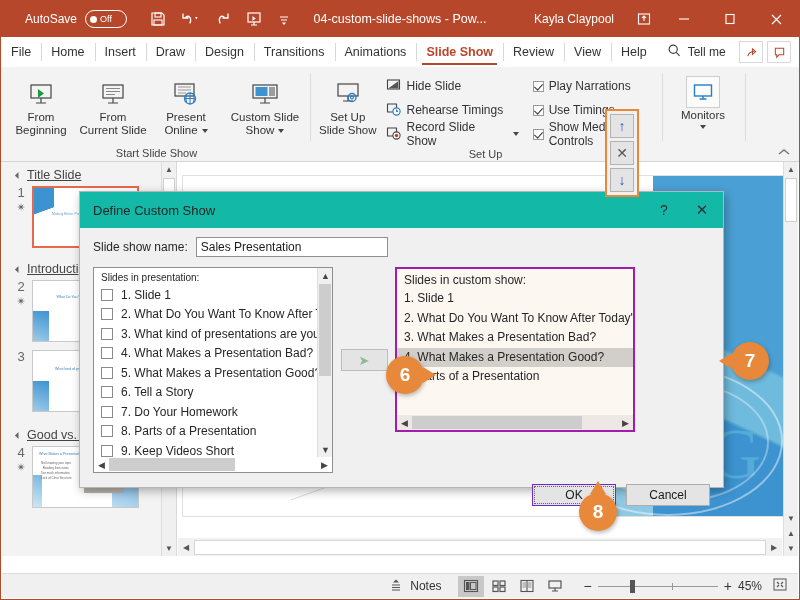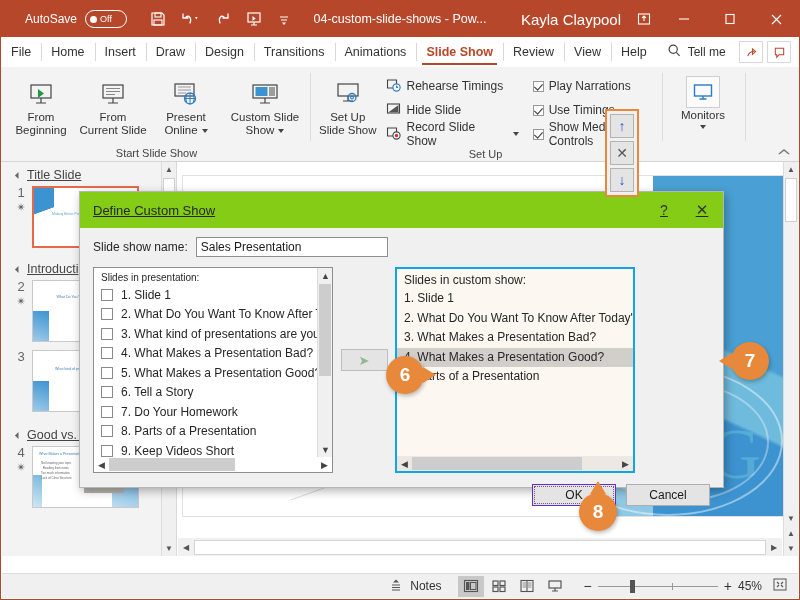--- a/index.html
+++ b/index.html
@@ -24,21 +24,21 @@
     border:1px solid #fff; display:flex; align-items:center; gap:3px;
     padding:0 4px; font-size:9px; color:#fff;
   }
   .autosave-dot{ width:7px;height:7px;border-radius:50%;background:#fff;flex:none;}
   .qat{ display:flex; align-items:center; gap:12px; margin-left:22px; }
   .qat-ico{ width:18px; height:18px; position:relative; cursor:default; }
   .tb-title{
     position:absolute; left:0; right:0; text-align:center;
     font-size:12.5px; pointer-events:none;
   }
-  .tb-user{ position:absolute; right:178px; font-size:15px;margin-left:20px; }
+  .tb-user{ position:absolute; right:185px; font-size:12px;margin-left:20px; }
   .tb-right{ position:absolute; right:0; top:0; height:36px; display:flex; align-items:center;}
   .wbtn{ width:46px; height:36px; display:flex; align-items:center; justify-content:center; font-size:15px; }
   .wbtn.share{ width:34px; }
 
   
   .tabbar{
     height:30px; background:#fff; display:flex; align-items:stretch;
     border-bottom:0px solid #e1e1e1; position:relative;
   }
   .tab{
@@ -127,22 +127,22 @@
   .ztick{ position:absolute; left:74px; top:-3px; width:1px;height:7px;background:#999;}
   .fitbtn{ margin-right:10px; }
 
   
   .dialog{
     position:absolute; left:78px; top:190px; width:645px; height:297px;
     background:#f0f0f0; border:1px solid #b5b5b5;
     box-shadow:2px 3px 9px rgba(0,0,0,.30); z-index:40;
   }
   .dlg-title{
-    height:36px; background:#84cc16; display:flex; align-items:center;
-    padding-left:13px; font-size:13px; color:#262626;text-decoration:underline;
+    height:36px; background:#14b8a6; display:flex; align-items:center;
+    padding-left:13px; font-size:13px; color:#262626;
   }
   .dlg-tr{ margin-left:auto; display:flex; align-items:center;}
   .dlg-q{ width:34px;height:36px;display:flex;align-items:center;justify-content:center;font-size:14px;color:#333;}
   .dlg-x{ width:42px;height:36px;display:flex;align-items:center;justify-content:center;font-size:15px;color:#333;}
   .dlg-row{ display:flex; align-items:center; padding:9px 0 0 13px; font-size:12px;}
   .nameinput{
     margin-left:8px; width:192px; height:20px; background:#fff; border:1px solid #8f8f8f;
     font-size:12px; padding:0 4px; color:#1a1a1a; font-family:"Liberation Sans",sans-serif;
   }
   .dlg-body{ display:flex; padding:10px 13px 0 13px; }
@@ -158,21 +158,21 @@
   .sbthumb-v{ position:absolute; left:1px; right:1px; top:16px; height:92px; background:#cdcdcd;}
   .sbthumb-h{ height:13px; background:#cdcdcd; }
 
   .midcol{ width:62px; display:flex; flex-direction:column; align-items:center; justify-content:flex-start; padding-top:82px;}
   .addbtn{
     width:47px;height:22px; background:#e4e4e4; border:1px solid #bdbdbd;
     display:flex; align-items:center; justify-content:center; color:#8fb98f; font-size:13px;
   }
 
   .rightbox{
-    width:240px; height:206px; background:#FDF7F1; border:2px solid #0ea5e9; position:relative; overflow:hidden;
+    width:240px; height:165px; background:#FDF7F1; border:2px solid #a21caf; position:relative; overflow:hidden;
   }
   .rightbox .lbl{ font-size:12px; padding:4px 0 2px 7px; }
   .rrow{ height:19.5px; padding-left:7px; font-size:12px; white-space:nowrap; line-height:19.5px;}
   .rrow.sel{ background:#d2cfcb; }
   .rb-hsb{ position:absolute; left:0; right:0; bottom:0; height:15px; background:#EDE8E3; display:flex; align-items:center;}
 
   .sidebtns{
     position:absolute; left:604px; top:108px; width:34px;
     border:2px solid #E8883A; padding:3px; display:flex; flex-direction:column; gap:3px; background:#f0f0f0; z-index:45;
   }
@@ -389,35 +389,35 @@
               </svg>
           </span>
           <span>Set Up</span>
           <span>Slide Show</span>
         </div>
 
         <div class="smallcol">
           <div class="smallrow">
             <span>
               <svg width="15" height="14" viewBox="0 0 15 14">
+                  <rect x="1.5" y="2" width="12" height="9" fill="none" stroke="#444" stroke-width="1.1"></rect>
+                  <path d="M2.5 10.2L12.5 3v7.2z" fill="#555"></path>
+                </svg>
+            </span>
+            <span>Hide Slide</span>
+          </div>
+          <div class="smallrow">
+            <span>
+              <svg width="15" height="14" viewBox="0 0 15 14">
                   <path d="M1.5 2h9v8h-9z" fill="none" stroke="#444" stroke-width="1.1"></path>
                   <circle cx="10.5" cy="9.5" r="3.6" fill="#fff" stroke="#2B7CC4" stroke-width="1.2"></circle>
                   <path d="M10.5 7.6v2h1.6" stroke="#2B7CC4" stroke-width="1"></path>
                 </svg>
             </span>
             <span>Rehearse Timings</span>
-          </div>
-          <div class="smallrow">
-            <span>
-              <svg width="15" height="14" viewBox="0 0 15 14">
-                  <rect x="1.5" y="2" width="12" height="9" fill="none" stroke="#444" stroke-width="1.1"></rect>
-                  <path d="M2.5 10.2L12.5 3v7.2z" fill="#555"></path>
-                </svg>
-            </span>
-            <span>Hide Slide</span>
           </div>
           <div class="smallrow">
             <span>
               <svg width="15" height="14" viewBox="0 0 15 14">
                   <path d="M1.5 2h9v8h-9z" fill="none" stroke="#444" stroke-width="1.1"></path>
                   <circle cx="10.5" cy="9.5" r="3.6" fill="#fff" stroke="#444" stroke-width="1.1"></circle>
                   <circle cx="10.5" cy="9.5" r="1.7" fill="#D0342C"></circle>
                 </svg>
             </span>
             <span>Record Slide Show</span>

